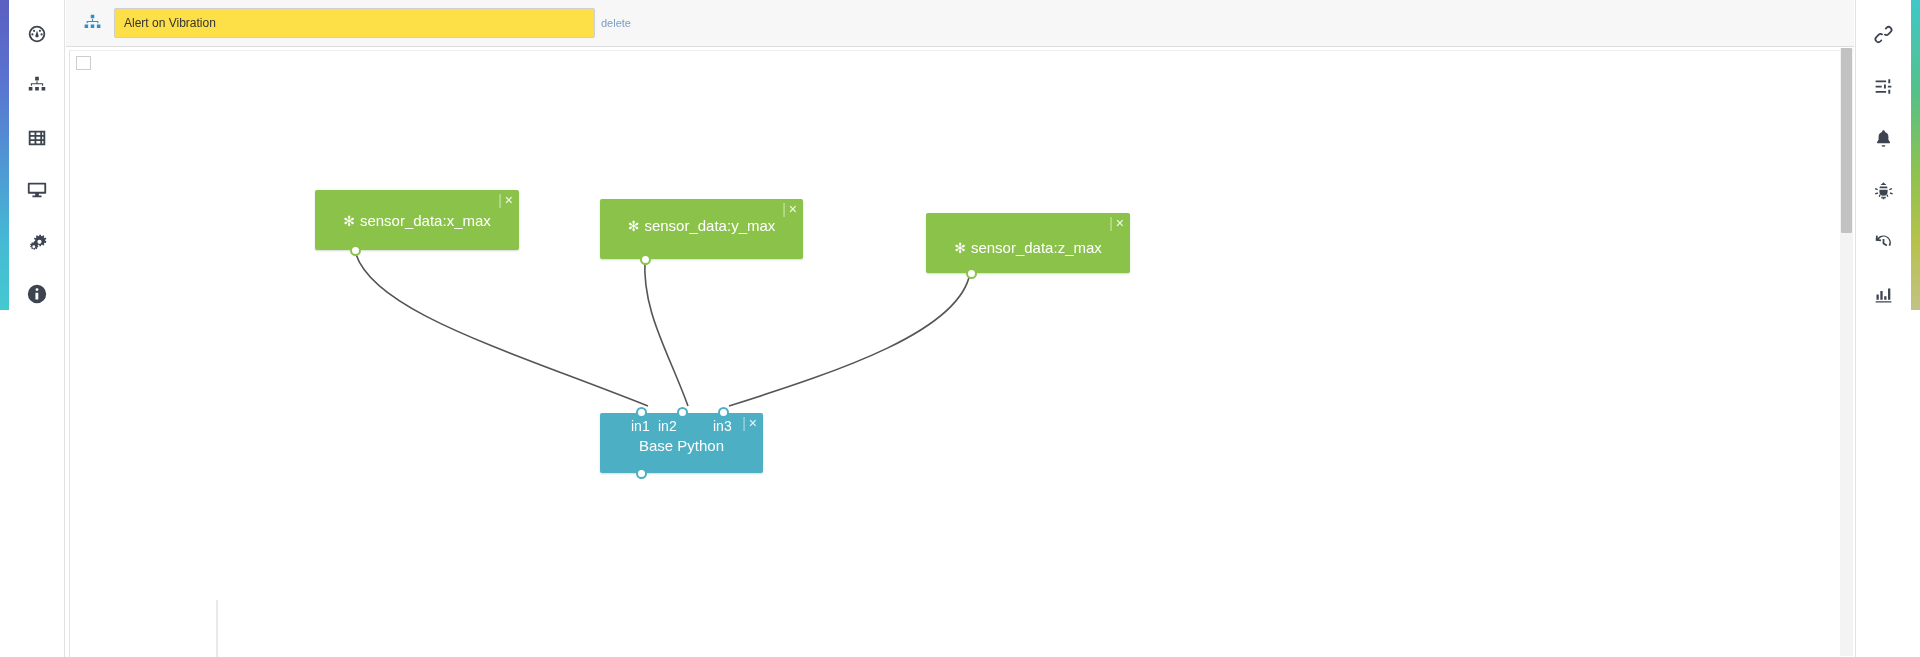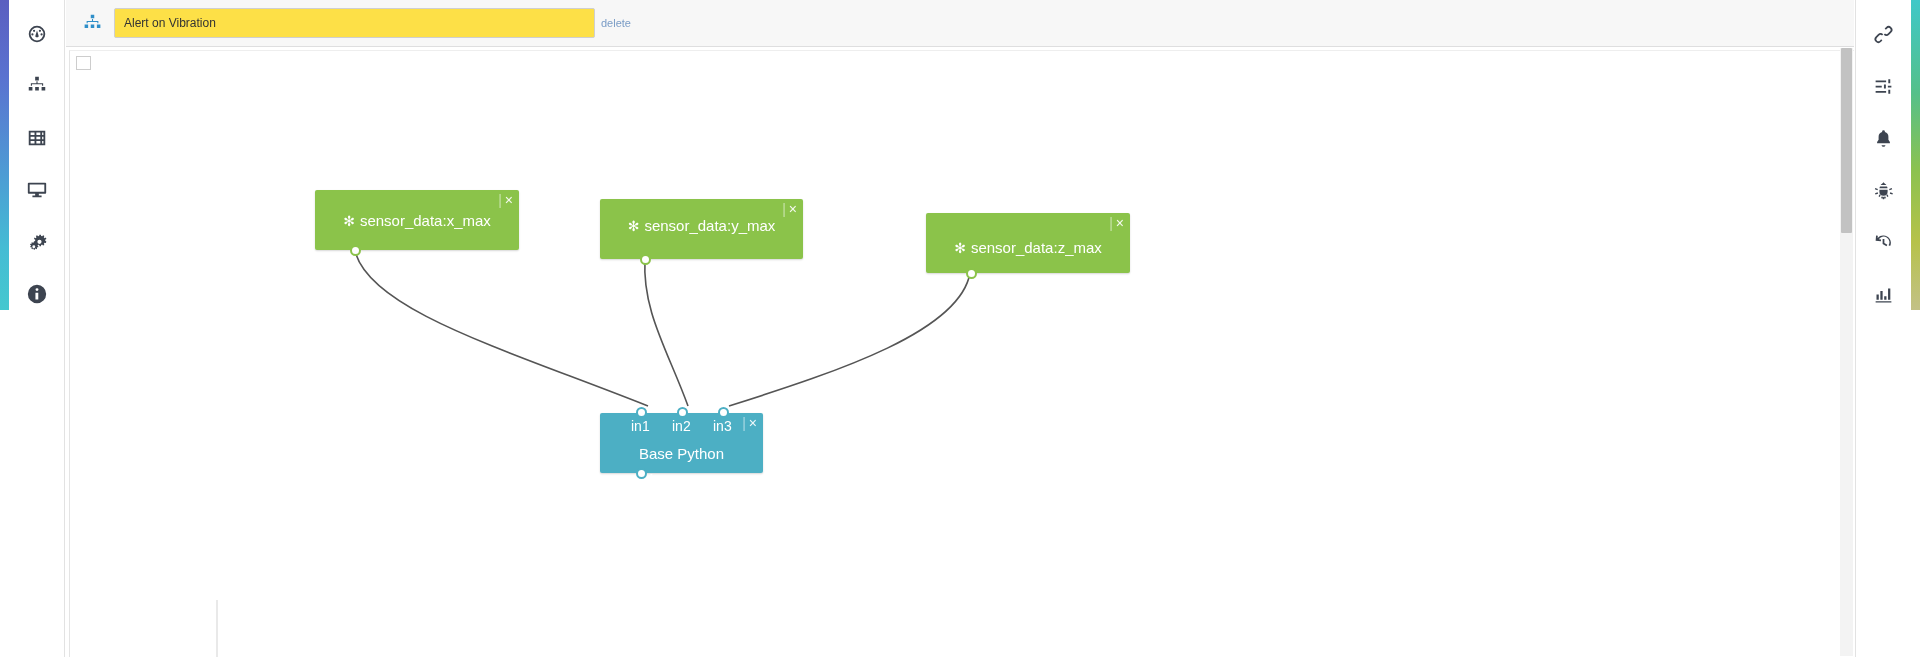--- a/index.html
+++ b/index.html
@@ -269,24 +269,24 @@
       <div class="node blue" style="left:530px;top:362px;width:163px;height:60px;">
         <div class="node-close">
           <span class="bar">|</span><span>×</span>
         </div>
 
         <div class="port in-blue" style="left:36px;top:-6px;"></div>
         <div class="port in-blue" style="left:77px;top:-6px;"></div>
         <div class="port in-blue" style="left:118px;top:-6px;"></div>
 
         <div class="port-label" style="left:31px;top:5px;">in1</div>
-        <div class="port-label" style="left:72px;top:5px;">in2</div>
+        <div class="port-label" style="left:58px;top:5px;">in2</div>
         <div class="port-label" style="left:113px;top:5px;">in3</div>
 
-        <div class="node-title" style="margin-top:32px;">
+        <div class="node-title" style="margin-top:24px;">
           <span>Base Python</span>
         </div>
 
         <div class="port-label" style="left:28px;top:58px;">out1</div>
         <div class="port out-blue" style="left:36px;bottom:-6px;"></div>
       </div>
 
     </div>
   </div>
 

